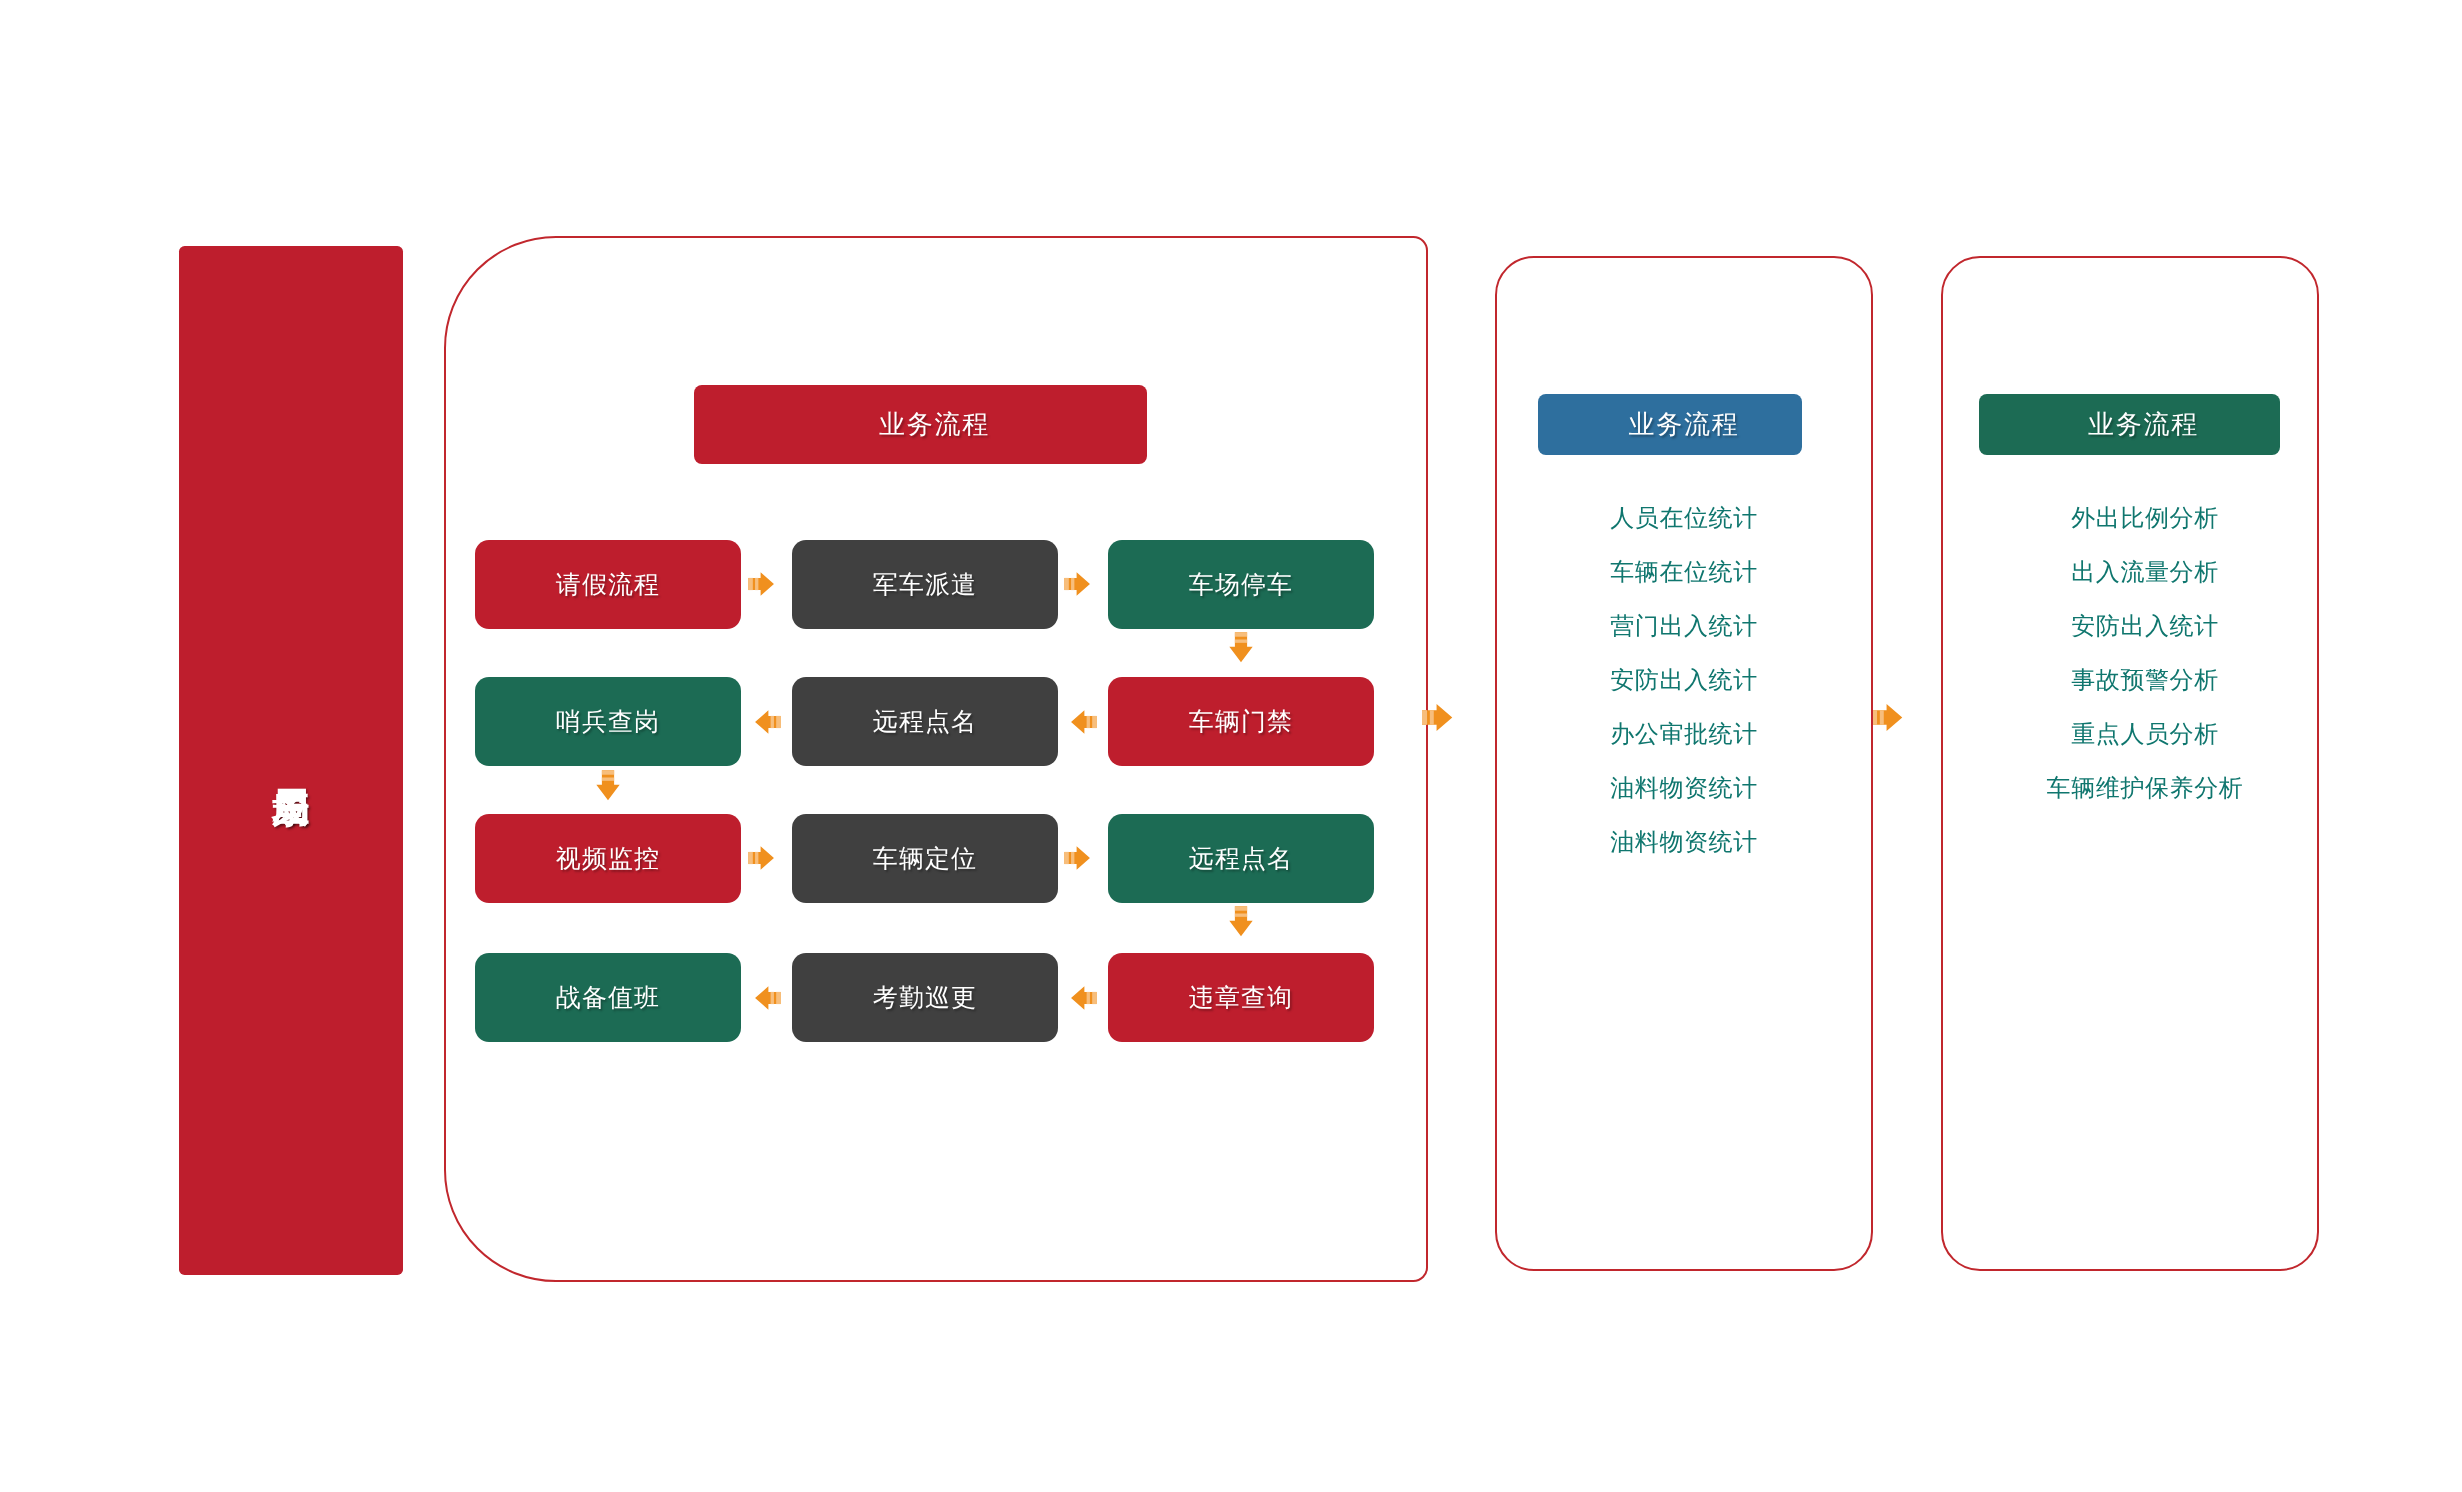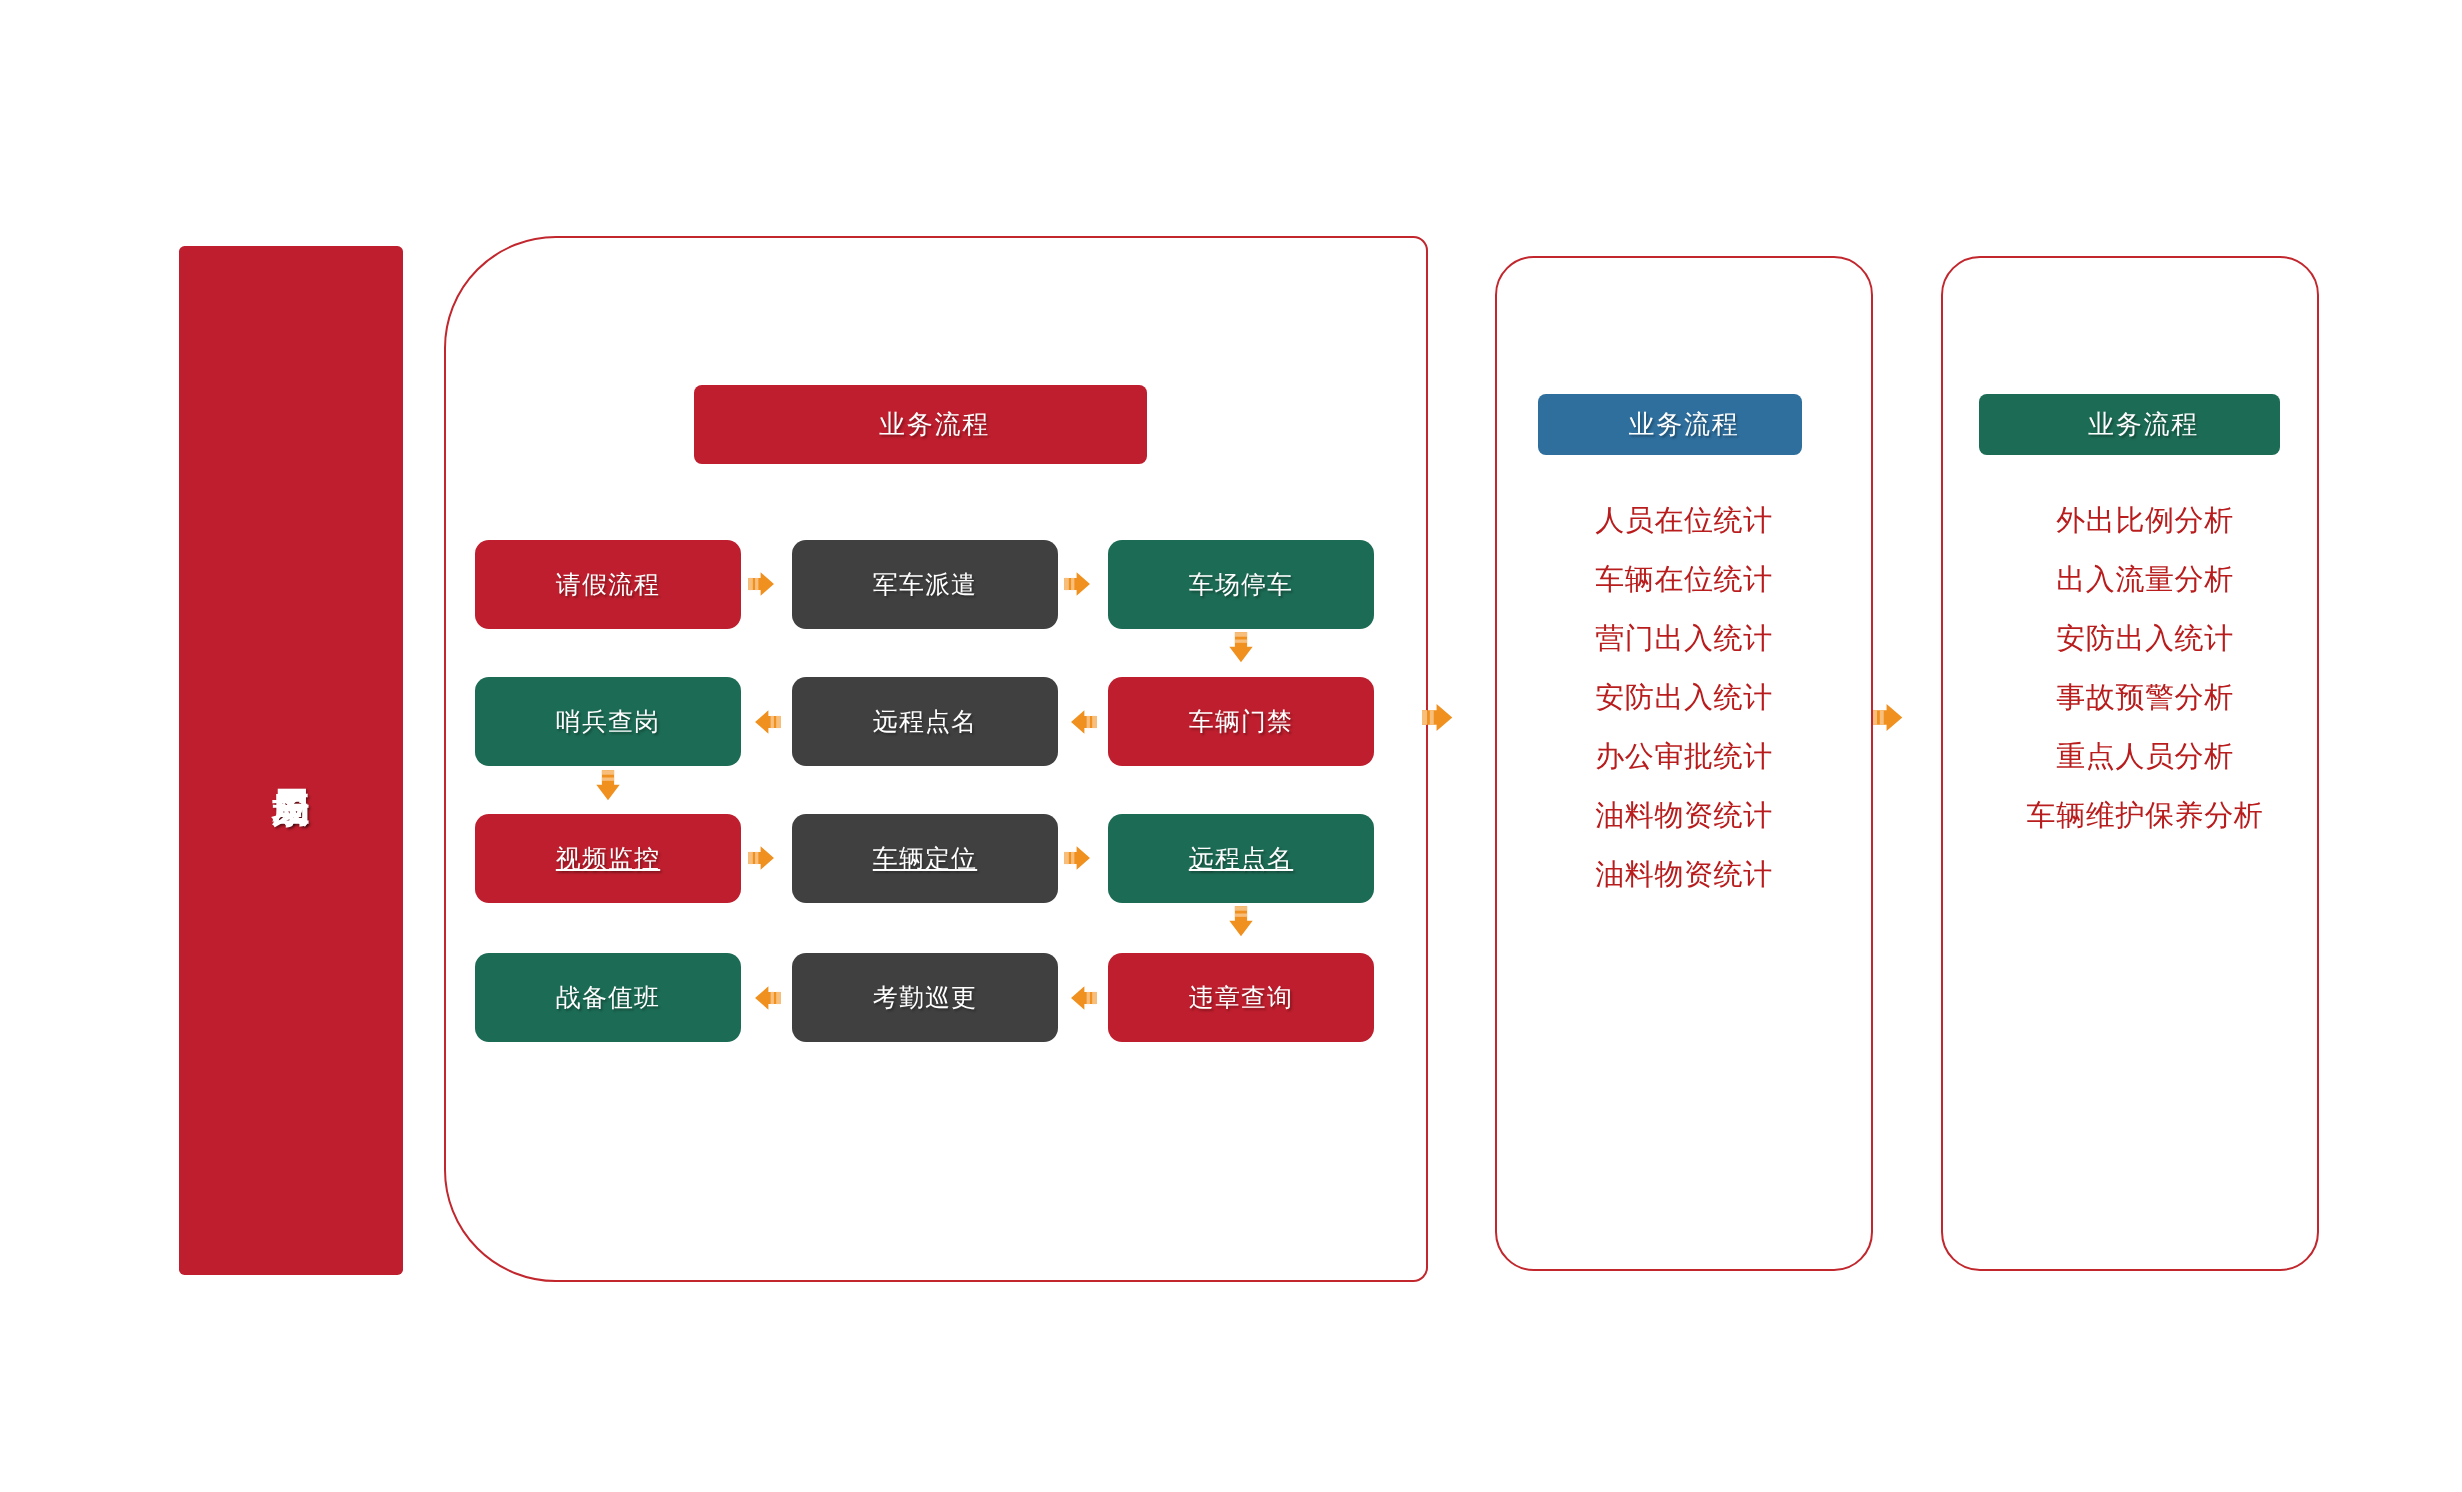--- a/index.html
+++ b/index.html
@@ -124,43 +124,43 @@
   .c-red   { background: #BE1E2D; }
   .c-blue  { background: #404040; }
   .c-green { background: #1C6B54; }
 
   .col-1 { left: 475px; }
   .col-2 { left: 792px; }
   .col-3 { left: 1108px; }
 
   .row-1 { top: 540px; }
   .row-2 { top: 677px; }
-  .row-3 { top: 814px; text-decoration: underline; }
+  .row-3 { top: 814px; }
   .row-4 { top: 953px; }
 
   
   .arrow {
     position: absolute;
     width: 0; height: 0;
     line-height: 0;
   }
   .arrow svg { display: block; }
 
   
   .item-list {
     position: absolute;
     display: flex;
     flex-direction: column;
     align-items: center;
   }
   #stats-list  { left: 1495px; top: 506px;  width: 378px; }
   #analysis-list { left: 1941px; top: 506px; width: 408px; }
   .list-item {
-    color: #b91c1c;
-    font-size: 29px;
+    color: #0f766e;
+    font-size: 24px;
     letter-spacing: 0.6px;
     line-height: 1.0;
     margin-bottom: 30px;
     white-space: nowrap;
   }
 </style>
 </head>
 <body>
 
 <div id="scenario-panel">

